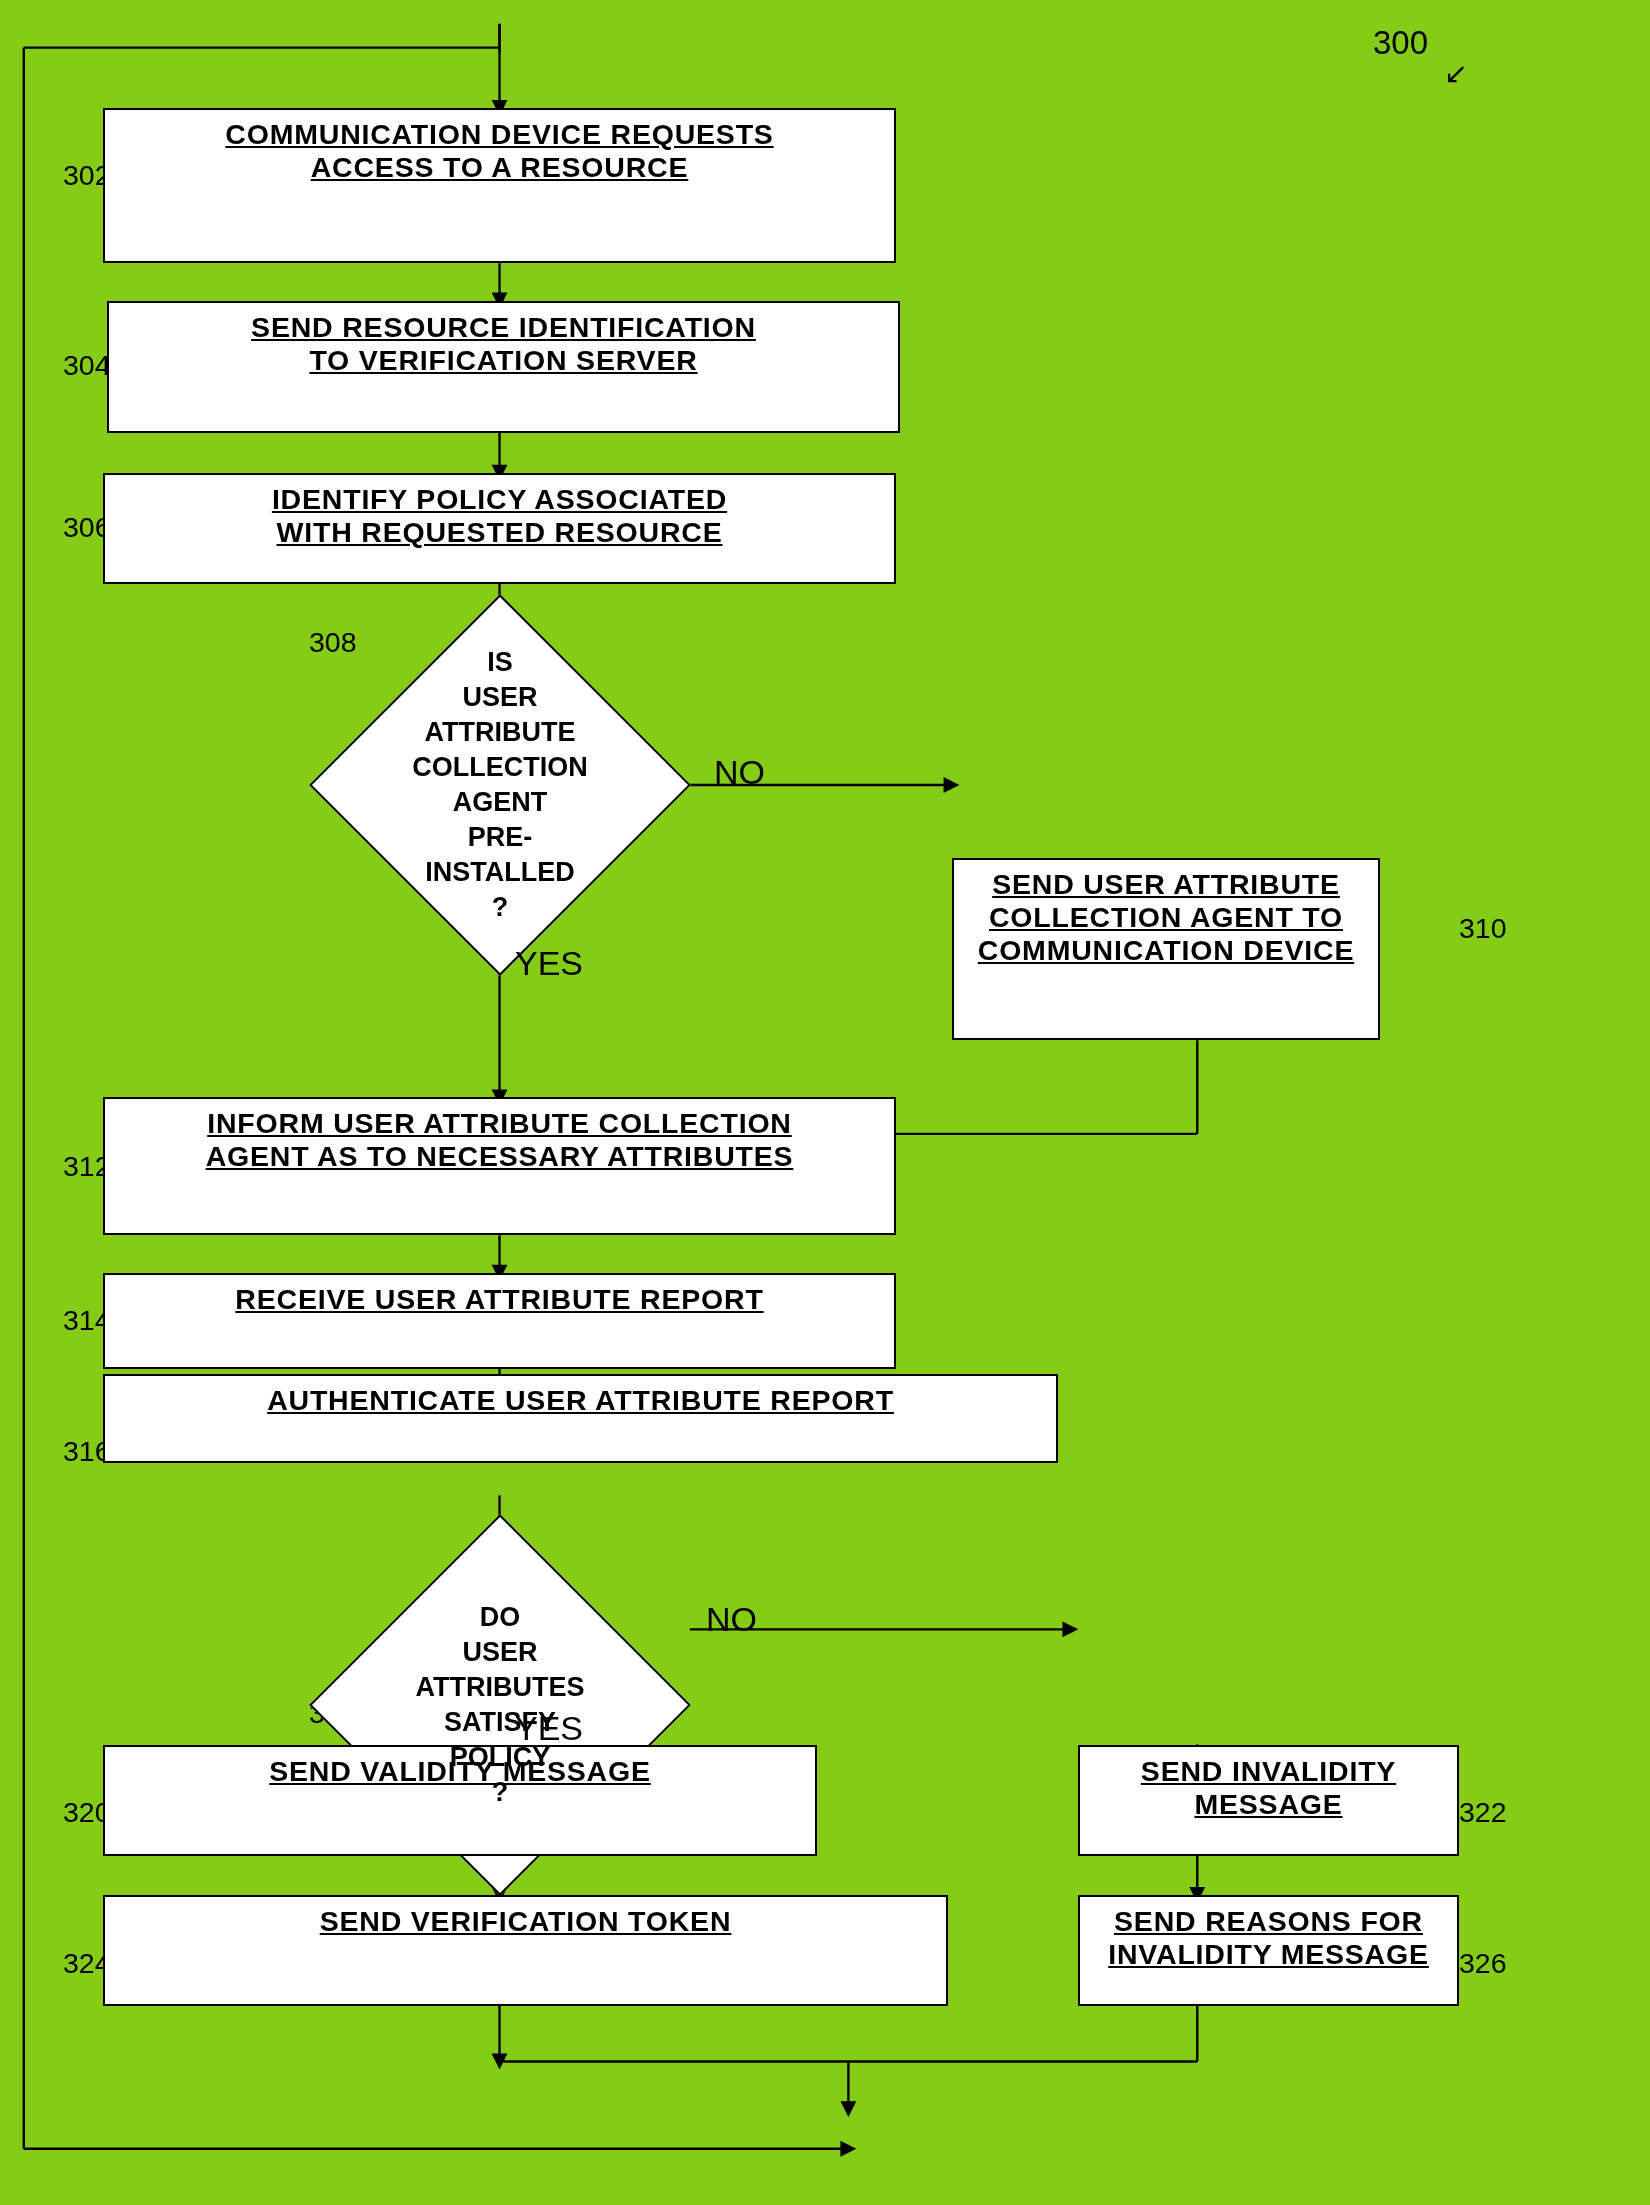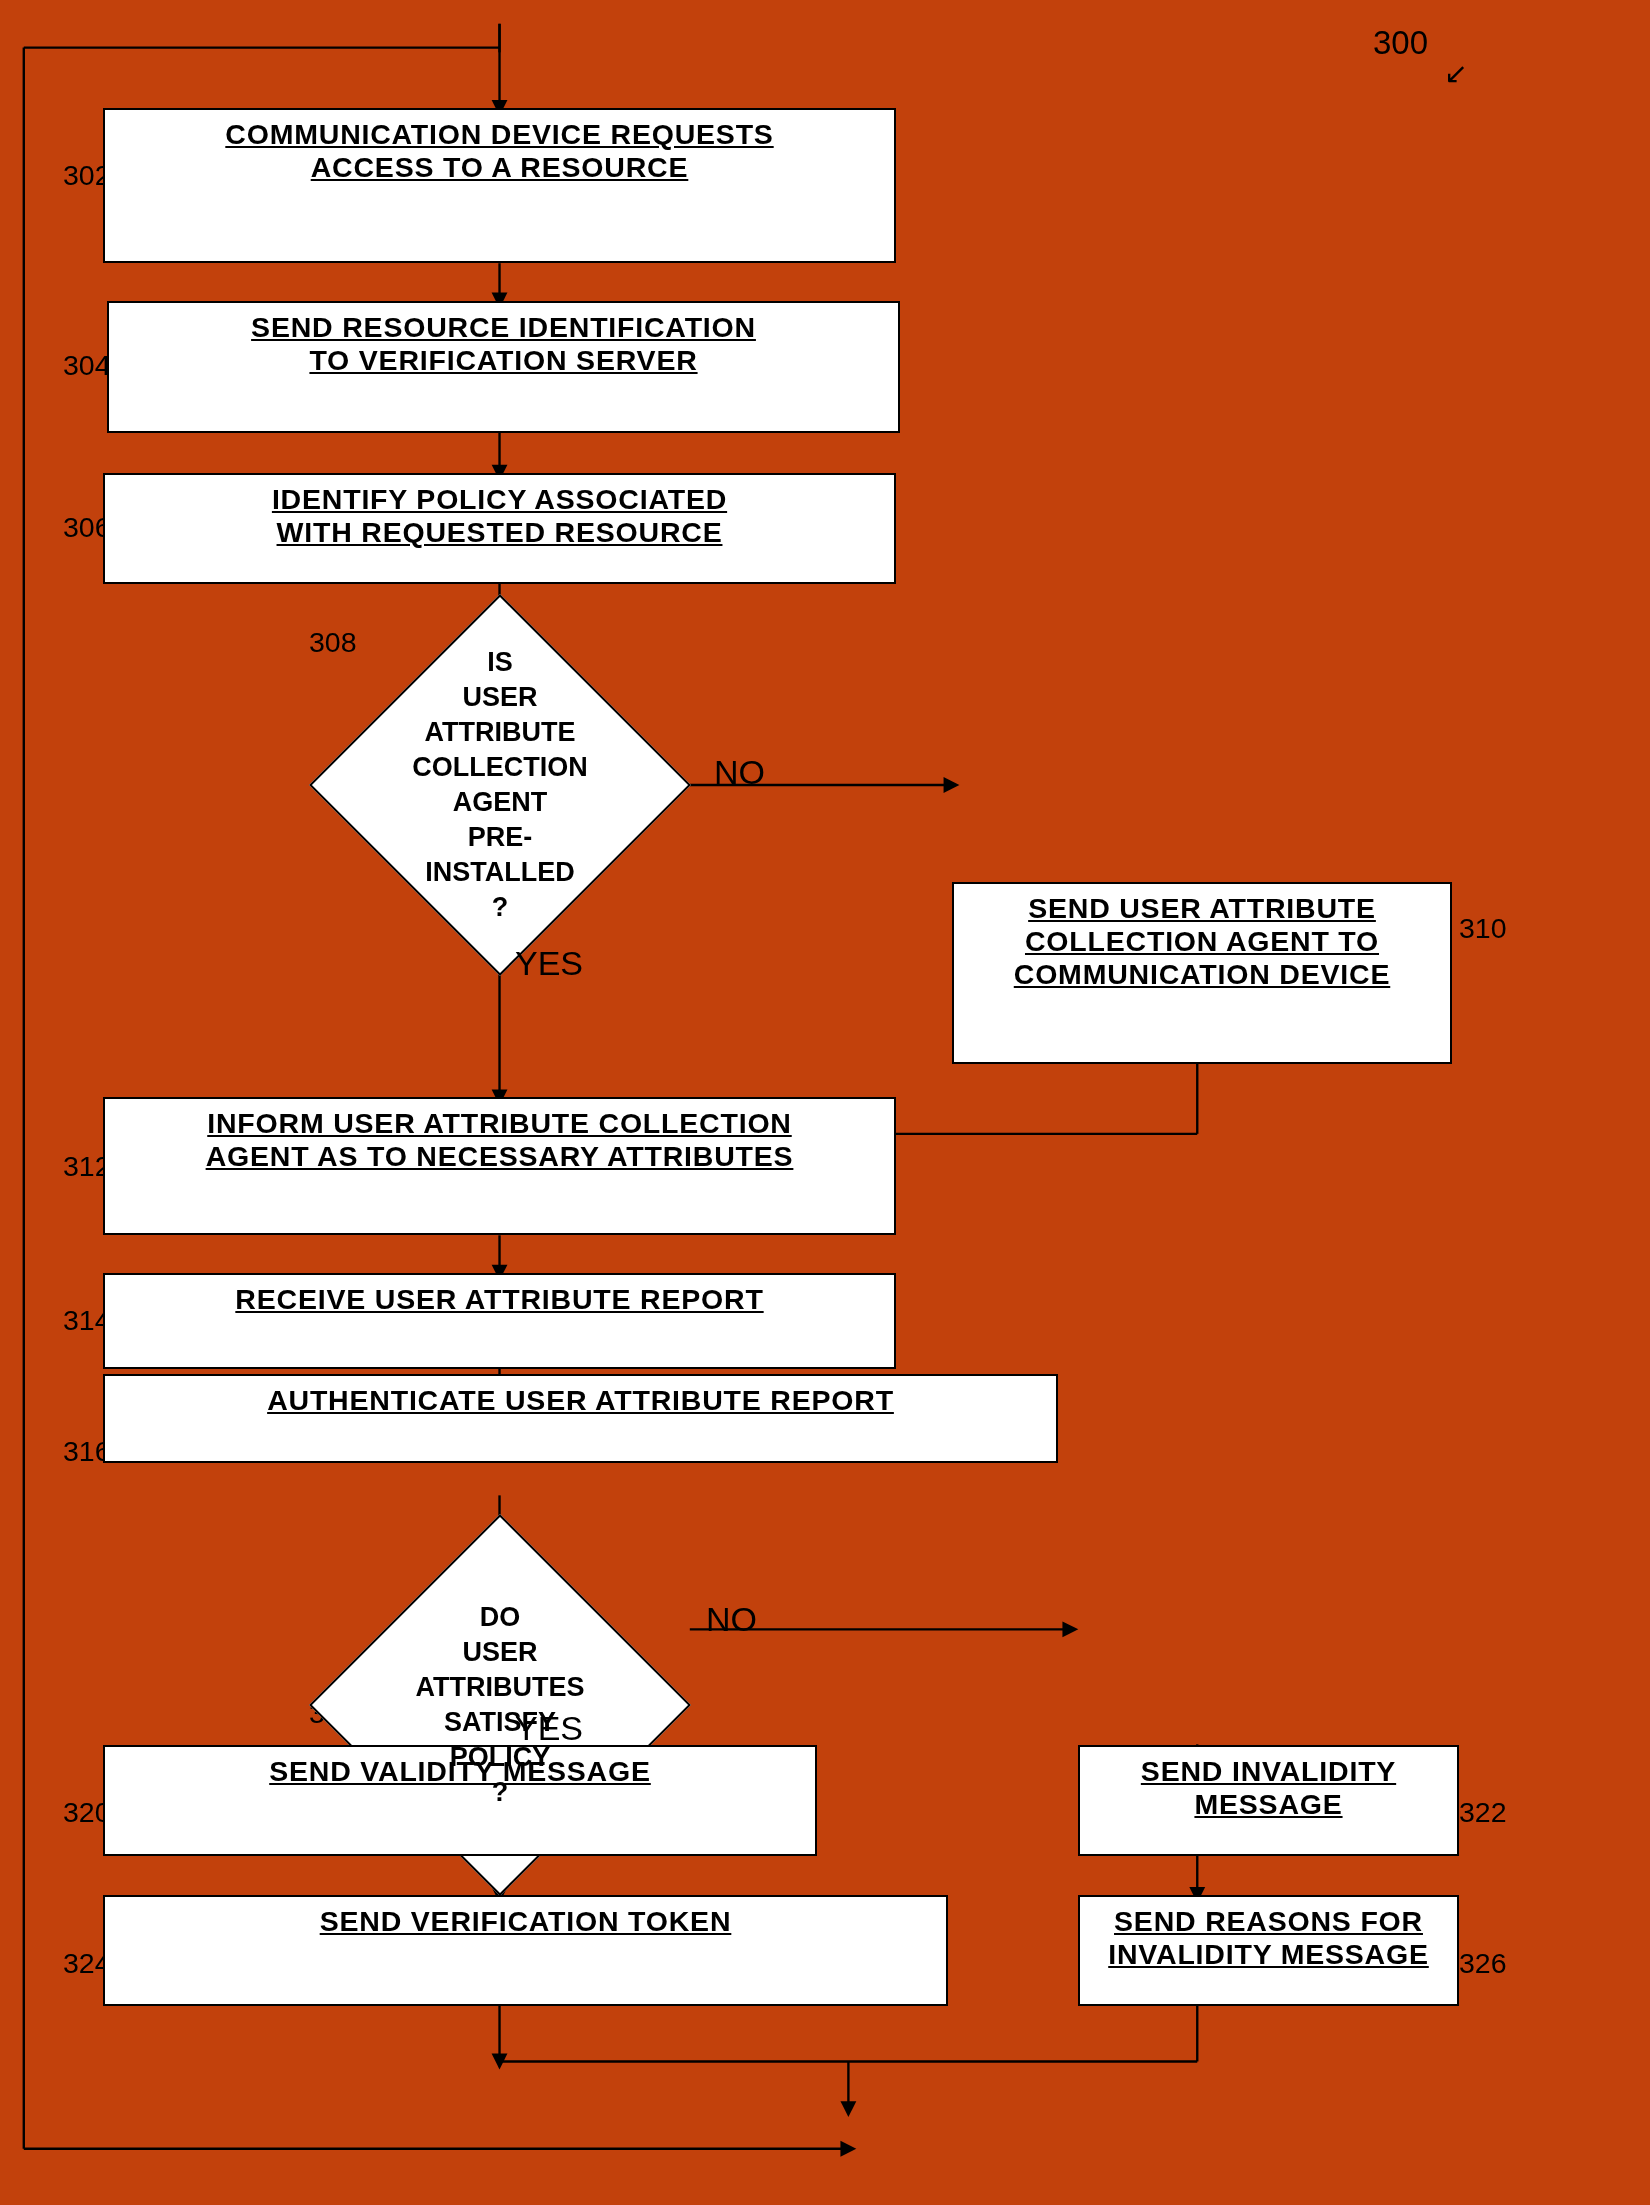--- a/index.html
+++ b/index.html
@@ -9,21 +9,21 @@
       width: 1650px;
       min-height: 2205px;
       position: relative;
       overflow: hidden;
     }
 
     .diagram-container {
       position: relative;
       width: 1650px;
       height: 2205px;
-      background: #c2410c;
+      background: #84cc16;
     }
 
     
     .fig-label {
       position: absolute;
       top: 24px;
       right: 222px;
       font-size: 33px;
       font-weight: normal;
     }
@@ -194,21 +194,21 @@
     <div class="flow-diamond"></div>
     <div class="flow-diamond-text">IS<br>USER ATTRIBUTE<br>COLLECTION AGENT<br>PRE-INSTALLED<br>?</div>
   </div>
 
   <div class="arrow-label" style="left:714px; top:753px;">NO</div>
 
   <div class="arrow-label" style="left:515px; top:944px;">YES</div>
 
   <div class="ref-num" style="left:1459px; top:912px;">310</div>
 
-  <div class="flow-box" style="left:952px; top:858px; width:500px; height:182px;margin-top:24px;">
+  <div class="flow-box" style="left:952px; top:858px; width:428px; height:182px;">
     <span>SEND USER ATTRIBUTE<br>COLLECTION AGENT TO<br>COMMUNICATION DEVICE</span>
   </div>
 
   <div class="ref-num" style="left:63px; top:1150px;">312</div>
 
   <div class="flow-box" style="left:103px; top:1097px; width:793px; height:138px;">
     <span>INFORM USER ATTRIBUTE COLLECTION<br>AGENT AS TO NECESSARY ATTRIBUTES</span>
   </div>
 
   <div class="ref-num" style="left:63px; top:1304px;">314</div>

